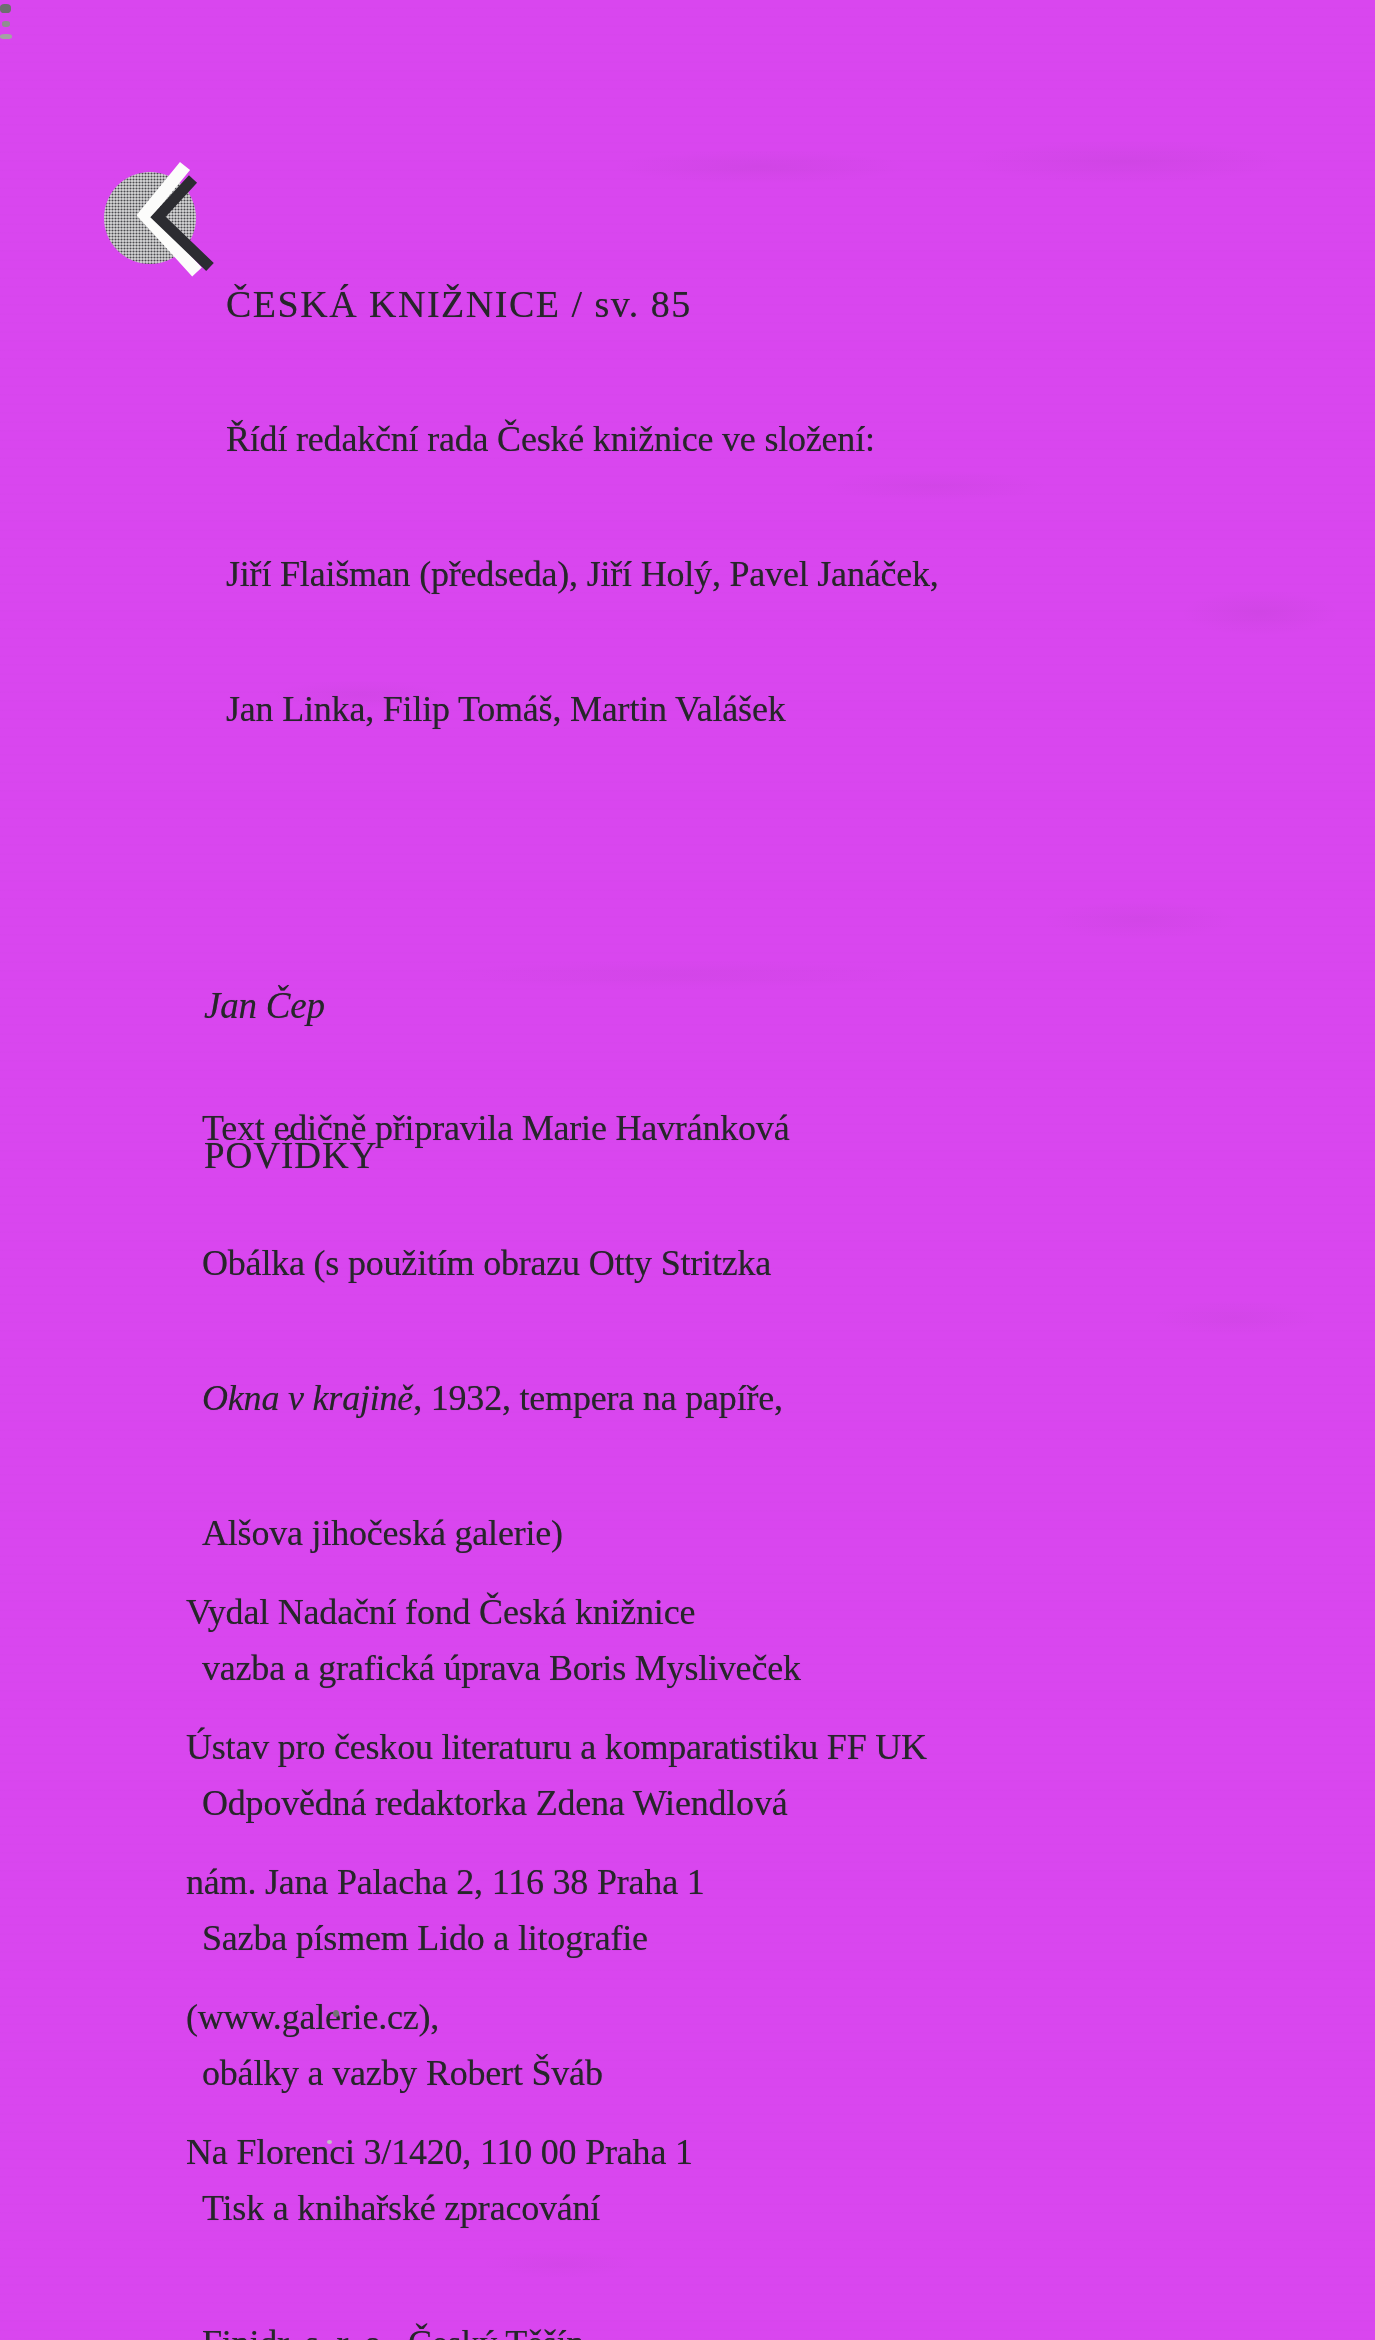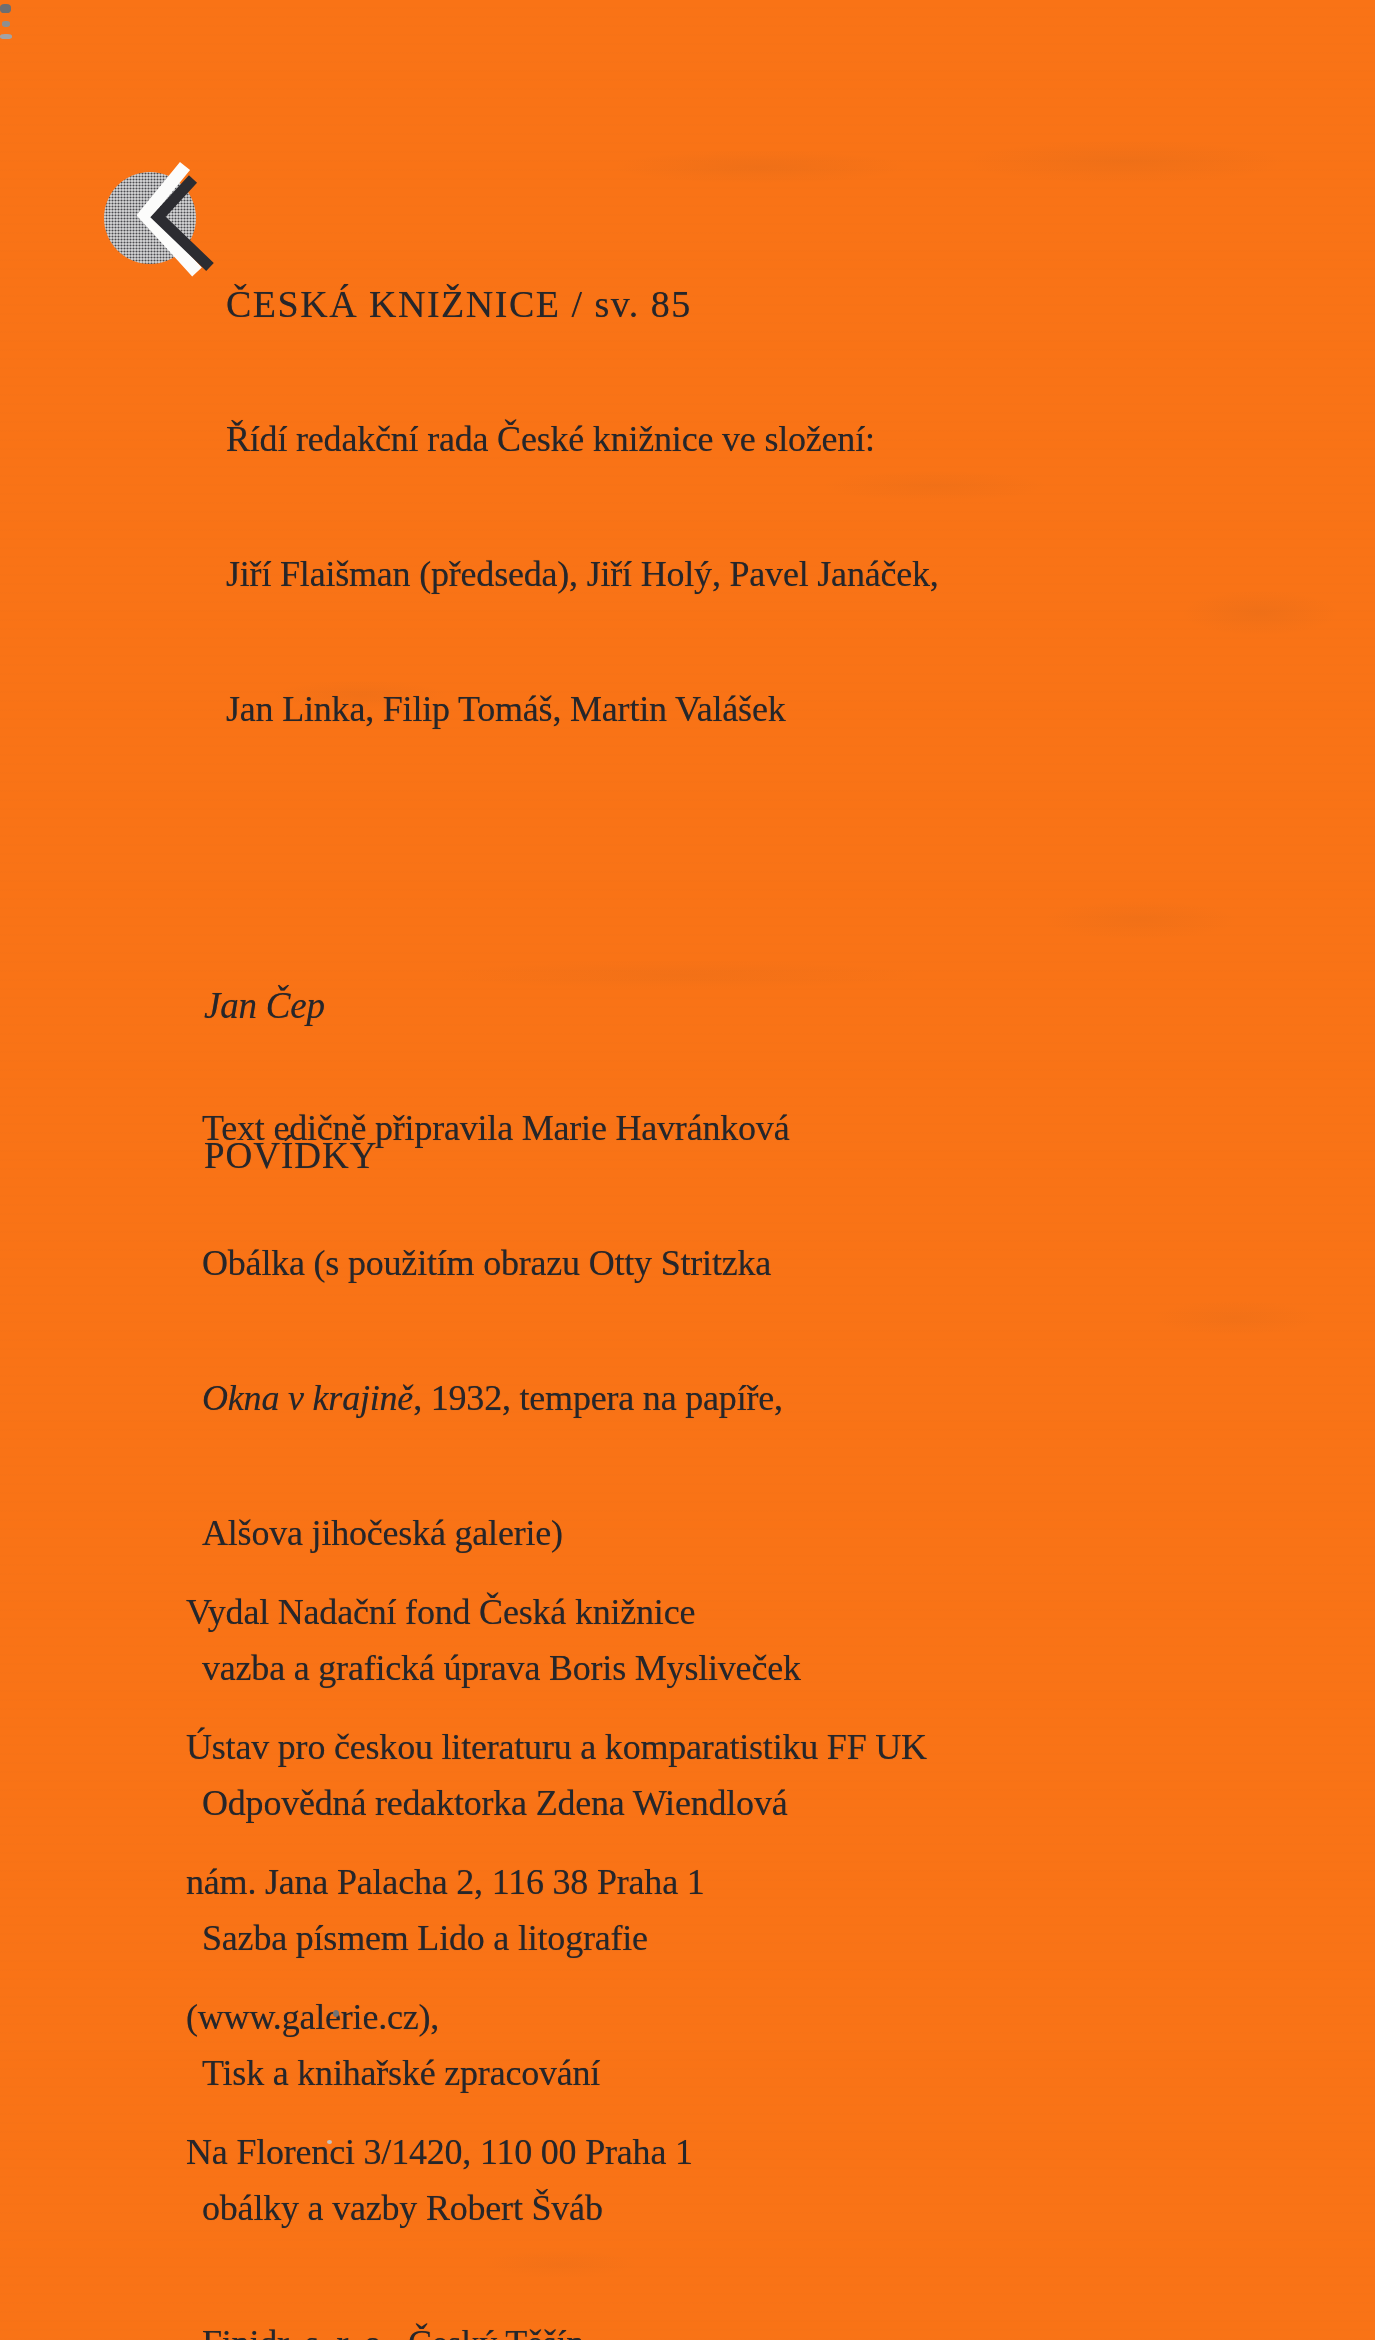--- a/index.html
+++ b/index.html
@@ -2,21 +2,21 @@
 <html><head>
 <meta charset="utf-8">
 <style>
   html, body { margin: 0; padding: 0; }
   body { background: #e8e8e8; }
   .canvas {
     position: relative;
     width: 1375px;
     height: 2340px;
     margin: 0 auto;
-    background: #f97316;
+    background: #d946ef;
     overflow: hidden;
     font-family: "Liberation Serif", "DejaVu Serif", serif;
     color: #26262a;
   }
   
   .canvas::before {
     content: "";
     position: absolute; inset: 0;
     background: repeating-linear-gradient(
       0deg,
@@ -75,22 +75,22 @@
   </div>
 
   <div class="txt" style="left:202px; top:1016px;">
     <div>Text edičně připravila Marie Havránková</div>
     <div>Obálka (s použitím obrazu Otty Stritzka</div>
     <div><span class="it">Okna v krajině</span><span>, 1932, tempera na papíře,</span></div>
     <div>Alšova jihočeská galerie)</div>
     <div>vazba a grafická úprava Boris Mysliveček</div>
     <div>Odpovědná redaktorka Zdena Wiendlová</div>
     <div>Sazba písmem Lido a litografie</div>
+    <div>obálky a vazby Robert Šváb</div>
     <div>Tisk a knihařské zpracování</div>
-    <div>obálky a vazby Robert Šváb</div>
     <div>Finidr, s. r. o., Český Těšín</div>
   </div>
 
   <div class="txt block-pub" style="left:186px; top:1500px;">
     <div>Vydal Nadační fond Česká knižnice</div>
     <div>Ústav pro českou literaturu a komparatistiku FF UK</div>
     <div>nám. Jana Palacha 2, 116 38 Praha 1</div>
     <div>(www.galerie.cz),</div>
     <div>Na Florenci 3/1420, 110 00 Praha 1</div>
     

